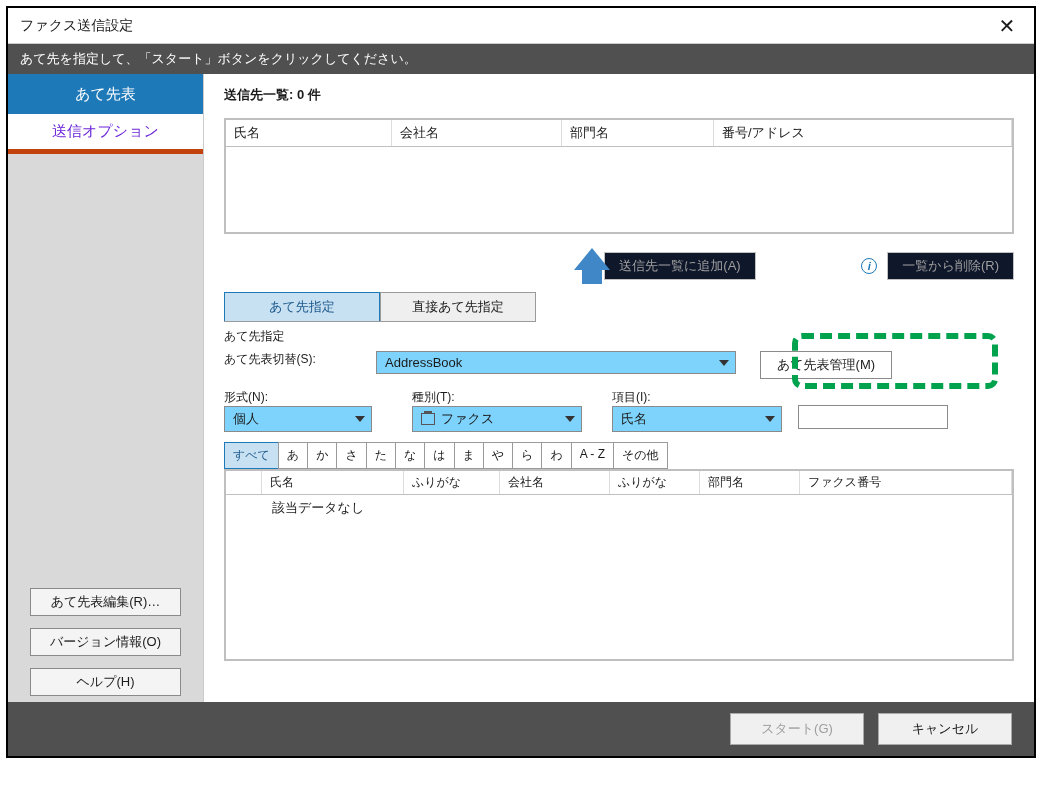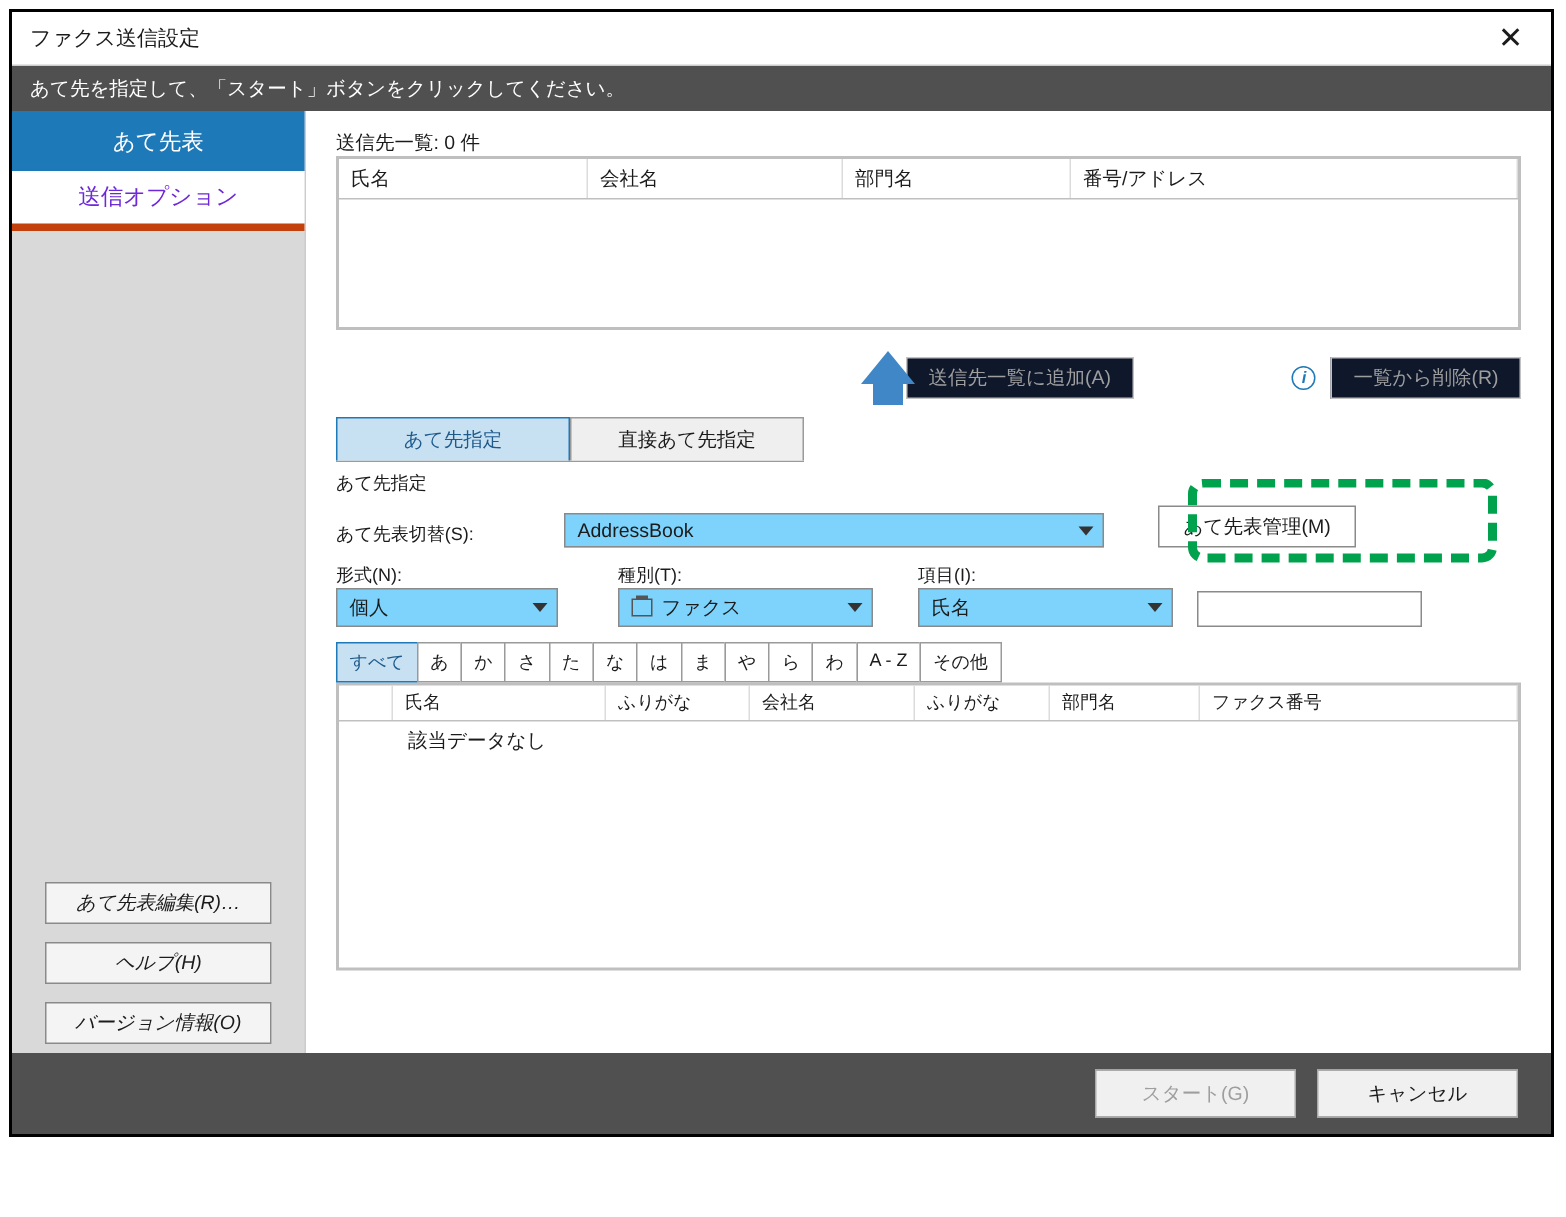--- a/index.html
+++ b/index.html
@@ -57,30 +57,29 @@
   .sidebar .tab.inactive { background: #fff; color: #6d28d9; border-bottom:5px solid #c2410c; }
   .sidebar-spacer { flex: 1; }
   .side-btn {
     background: #f4f4f4;
     border: 1px solid #8a8a8a;
     padding: 4px 8px;
     margin: 6px 22px;
     text-align: center;
     cursor: pointer;
     font-size: 13px;
-    font-style: italic;
   }
 
   .main {
     flex: 1;
     padding: 12px 20px 8px 20px;
     position: relative;
   }
 
-  .list-title { font-size: 13px; margin-bottom: 0; }
+  .list-title { font-size: 13px; margin-bottom: 14px; font-weight: bold; }
   .send-table {
     border: 2px solid #bfbfbf;
     height: 116px;
     margin-bottom: 14px;
   }
   .send-table .head {
     display: flex;
     border-bottom: 1px solid #bfbfbf;
   }
   .send-table .head .col {
@@ -132,21 +131,21 @@
     padding: 5px 0;
     border: 1px solid #9a9a9a;
     border-bottom: none;
     background: #efefef;
     cursor: pointer;
   }
   .tabset .t.active { background: #c8e1f2; color: #1e5a8c; border-color:#1e79b8; }
 
   .section-label { font-size: 12px; margin: 6px 0 6px 0; }
 
-  .form-row { display: flex; align-items: flex-end; gap: 12px; margin-bottom: 10px; flex-wrap: wrap; position:relative;}
+  .form-row { display: flex; align-items: flex-start; gap: 12px; margin-bottom: 10px; flex-wrap: wrap; position:relative;}
   .fl { font-size: 12px; width: 140px; }
   .select {
     border: 1px solid #8a8a8a;
     background: #7dd3fc;
     padding: 3px 22px 3px 8px;
     position: relative;
     font-size: 13px;
     display:inline-flex;align-items:center;gap:6px;
   }
   .select .chev {
@@ -213,22 +212,22 @@
   </div>
 
   <div class="instruction-bar">あて先を指定して、「スタート」ボタンをクリックしてください。</div>
 
   <div class="body">
     <div class="sidebar">
       <div class="tab active">あて先表</div>
       <div class="tab inactive">送信オプション</div>
       <div class="sidebar-spacer"></div>
       <div class="side-btn"><span>あて先表編集(R)…</span></div>
+      <div class="side-btn"><span>バージョン情報(O)</span></div>
       <div class="side-btn"><span>ヘルプ(H)</span></div>
-      <div class="side-btn"><span>バージョン情報(O)</span></div>
     </div>
 
     <div class="main">
 
       <div class="list-title">送信先一覧: 0 件</div>
       <div class="send-table">
         <div class="head">
           <div class="col col-w1">氏名</div>
           <div class="col col-w2">会社名</div>
           <div class="col col-w3">部門名</div>
@@ -252,21 +251,21 @@
         <div class="t">直接あて先指定</div>
       </div>
       <div class="section-label">あて先指定</div>
 
       <div class="form-row">
         <div class="fl">あて先表切替(S):</div>
         <div class="select full">
           <span>AddressBook</span>
               <span class="chev"></span>
         </div>
-        <div class="btn-outline" style="margin-left:24px">あて先表管理(M)</div>
+        <div class="btn-outline" style="margin-left:12px">あて先表管理(M)</div>
         <div class="highlight-dash" style="left:568px;top:-18px;width:206px;height:56px"></div>
       </div>
 
       <div class="form-row">
         <div style="width:150px">
           <div class="fl" style="width:auto">形式(N):</div>
           <div class="select sm">
                 <span>個人</span>
                 <span class="chev"></span>
               </div>

